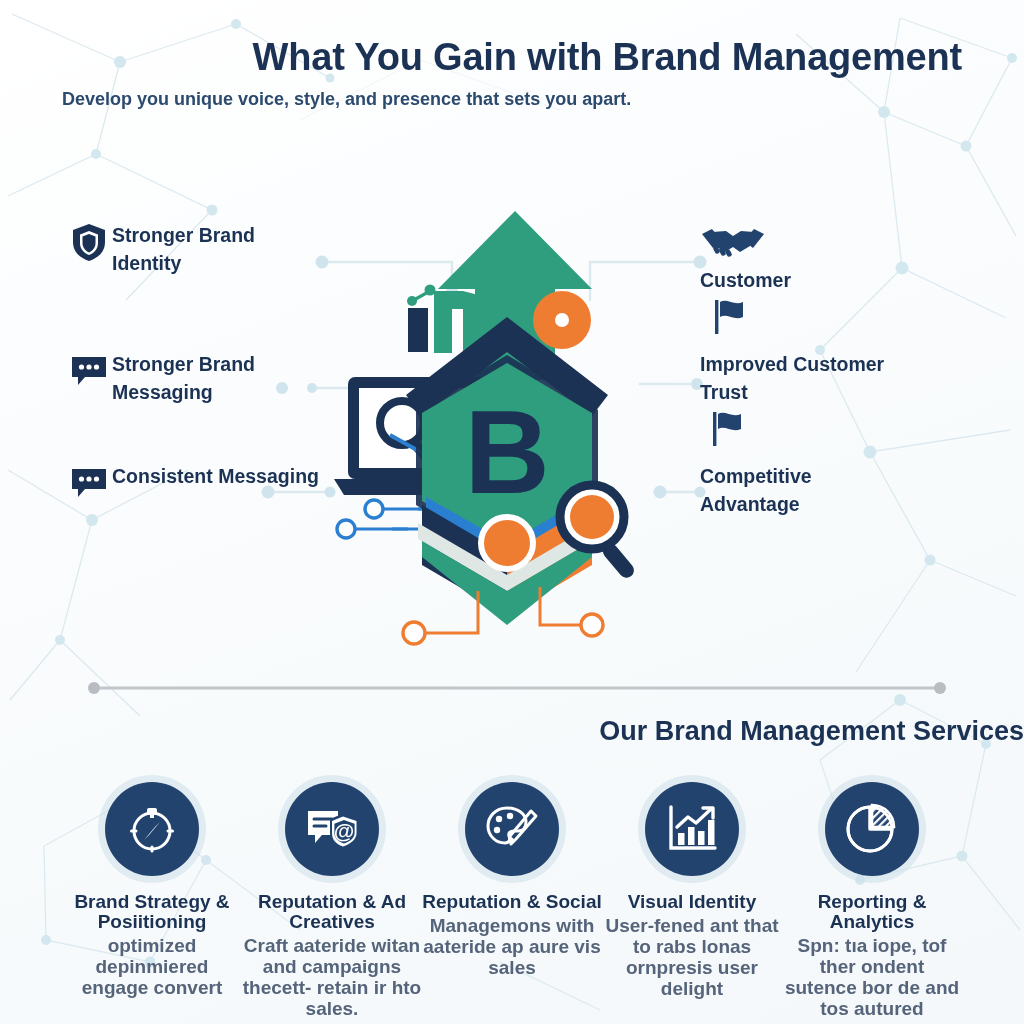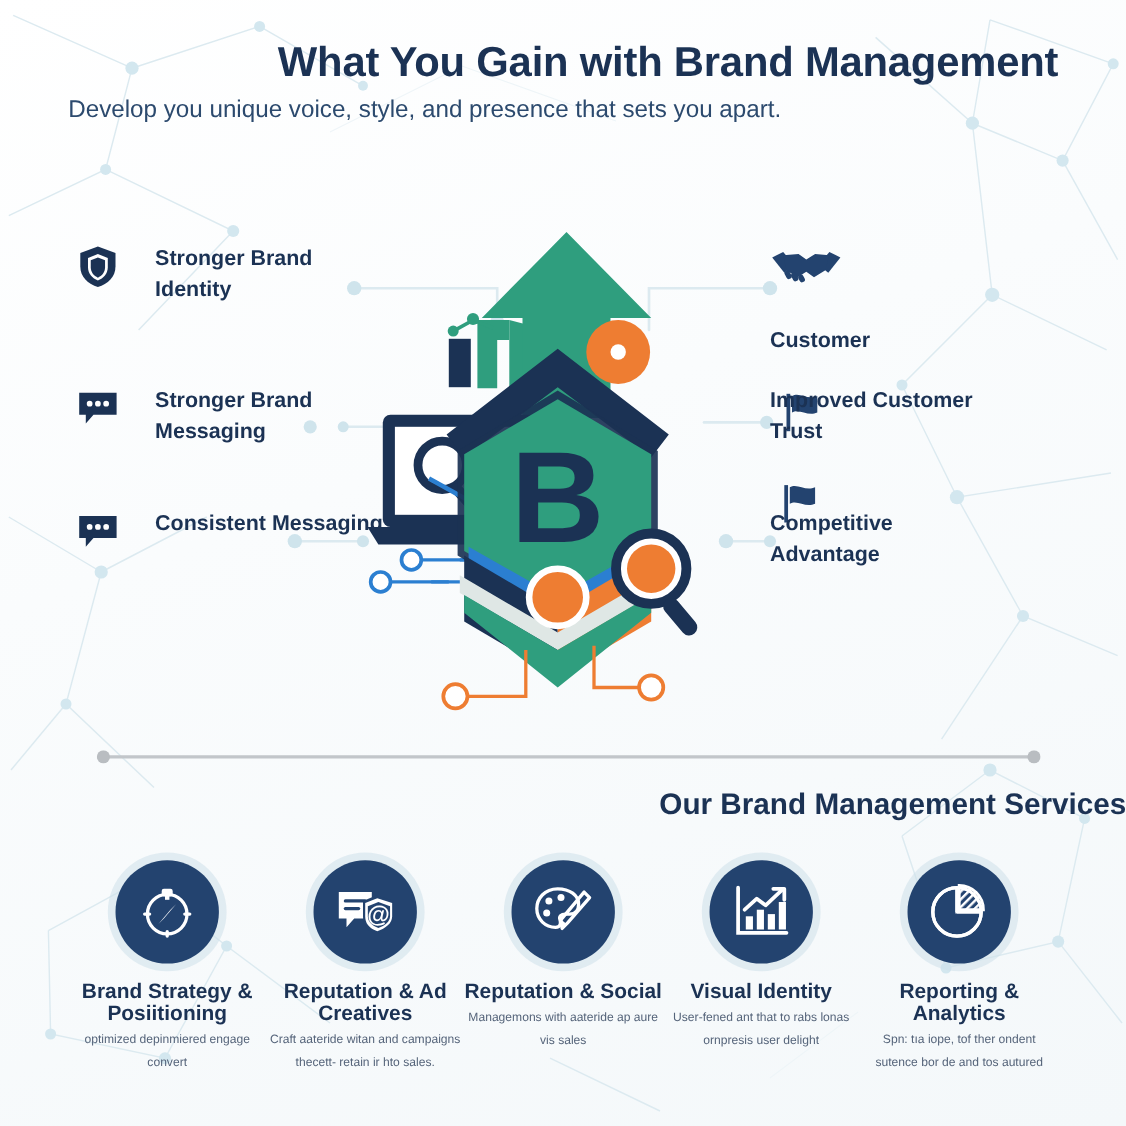--- a/index.html
+++ b/index.html
@@ -43,32 +43,32 @@
     margin: 0;
     font-size: 38px;
     line-height: 46px;
     font-weight: bold;
     color: #1b3254;
     letter-spacing: -0.2px;
     text-align: right;
   }
   .subtitle {
     margin: 6px 0 0 0;
-    font-size: 22px;
+    font-size: 18px;
     line-height: 26px;
-    font-weight: normal;
+    font-weight: bold;
     color: #2c4a6e;
   }
 
   
   .benefit {
     position: absolute;
     display: flex;
     align-items: flex-start;
-    gap: 31px;
+    gap: 2px;
   }
   .benefit .b-icon {
     flex: 0 0 auto;
     width: 42px;
     height: 42px;
     display: flex;
     align-items: center;
     justify-content: center;
   }
   .benefit .b-label {
@@ -154,24 +154,25 @@
     margin-bottom: 16px;
   }
   .service .s-title {
     font-size: 19px;
     line-height: 20px;
     font-weight: bold;
     color: #1b3254;
     margin-bottom: 3px;
   }
   .service .s-desc {
-    font-size: 11px;
+    font-size: 19px;
     line-height: 21px;
     color: #55647a;
     filter: blur(0.35px);
+    font-weight: bold;
   }
 </style>
 </head>
 <body>
 
 <div id="poster">
 
   <svg id="bg-network" viewBox="0 0 1024 1024">
     <g stroke="#dceaf0" stroke-width="1.3" fill="none">
       <path d="M12 14 L120 62 L96 154 L8 196"></path>

